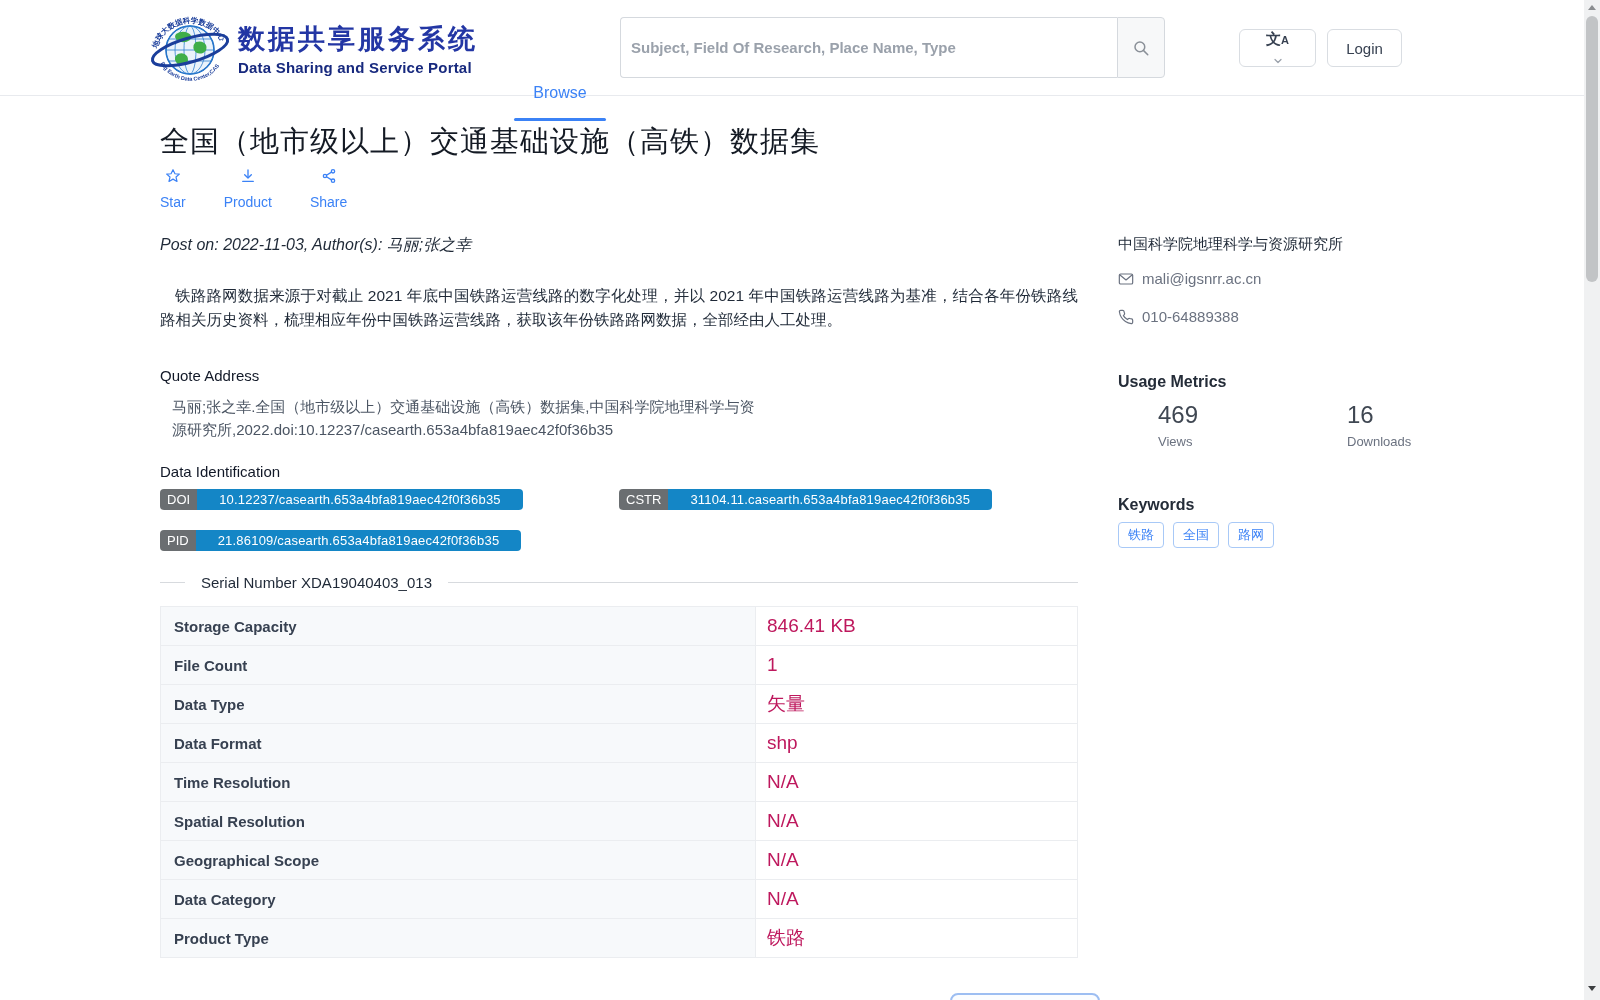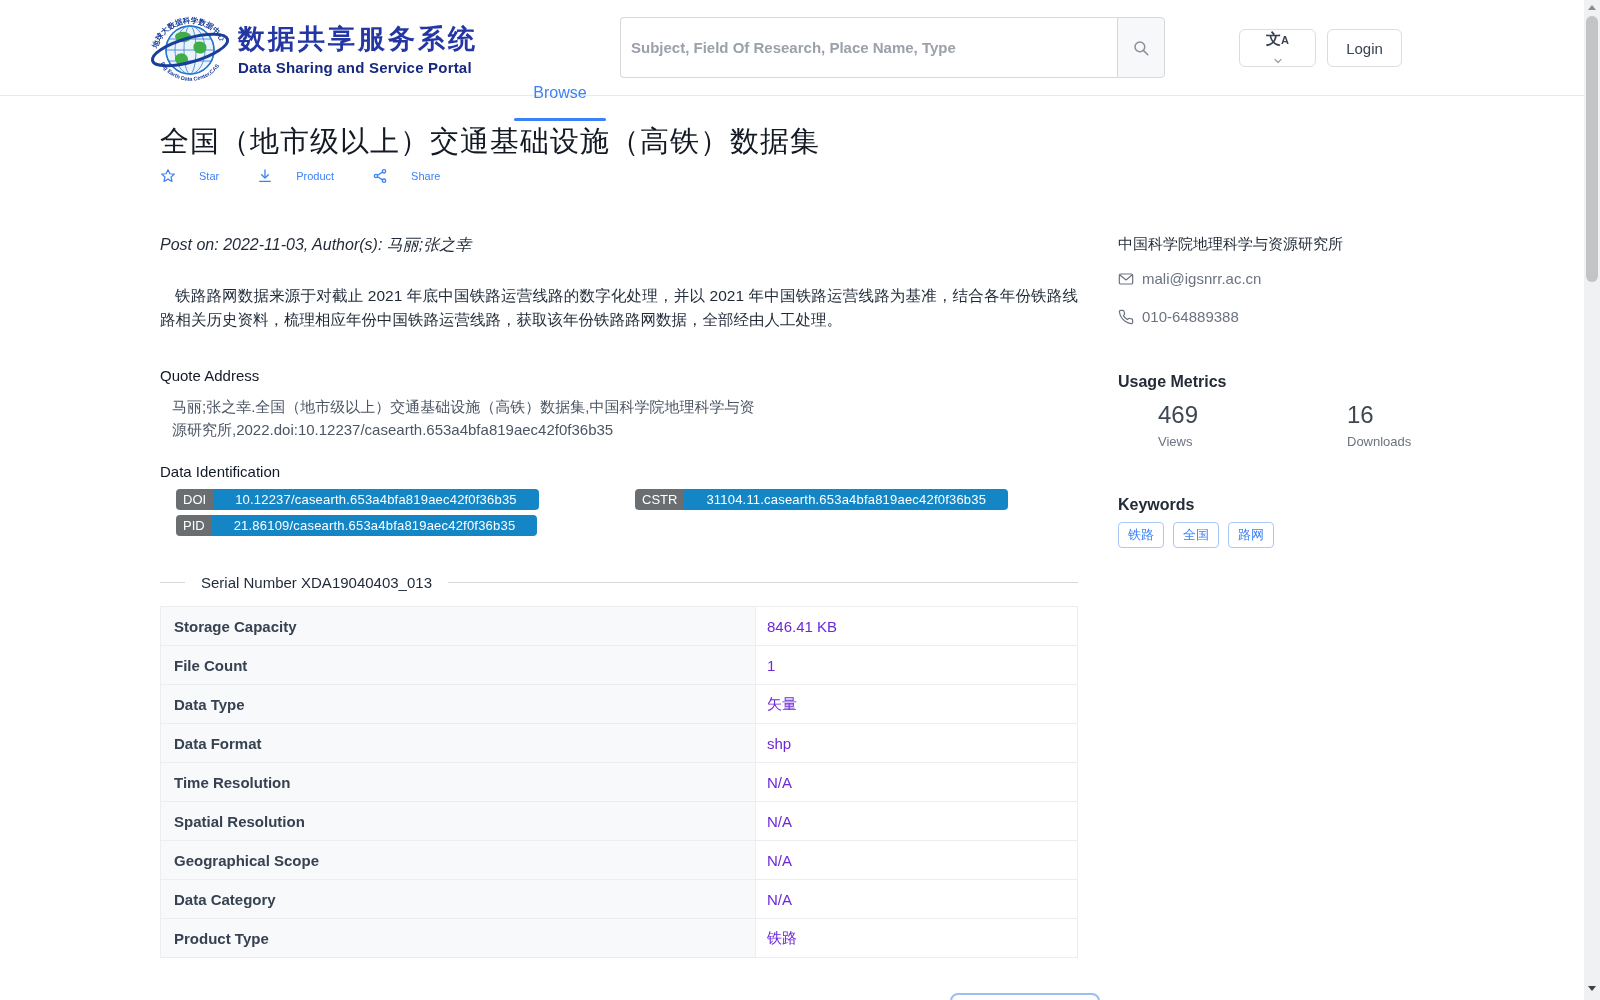--- a/index.html
+++ b/index.html
@@ -32,52 +32,52 @@
   .lang-btn { left:1239px; width:77px; gap:6px; }
   .lang-glyph { font-size:15px; color:#374151; font-weight:600; }
   .lang-glyph .a { font-size:11px; font-weight:bold; }
   .login-btn { left:1327px; width:75px; }
 
   
   .main-col { position:absolute; left:160px; top:96px; width:918px; height:904px; }
   .page-title { position:absolute; left:0; top:26px; font-size:29px; font-weight:normal;
     font-family:"Liberation Serif","DejaVu Serif",serif; color:#141a24; letter-spacing:1px; }
   .actions { position:absolute; left:0; top:72px; display:flex; gap:38px; }
-  .action { display:flex; align-items:center; gap:23px; color:#3b82f6; font-size:11px; cursor:pointer; }
+  .action { display:flex; align-items:center; gap:10px; color:#3b82f6; font-size:14px; cursor:pointer;flex-direction:column; }
 
   .post-meta { position:absolute; left:0; top:139px; font-style:italic; font-size:16px; color:#1f2937; }
   .description { position:absolute; left:0; top:188px; width:918px; font-size:15.5px;
     line-height:24px; color:#1f2937; text-indent:15px; text-align:justify; }
 
   .sec-heading { font-size:15px; color:#111827; }
   .quote-head { position:absolute; left:0; top:271px; }
   .quote-text { position:absolute; left:12px; top:299px; width:592px; font-size:15px;
     line-height:23px; color:#4b5563; word-break:break-all; }
 
   .dataid-head { position:absolute; left:0; top:367px; }
-  .badges { position:absolute; left:16px; top:393px; width:918px; display:grid;
-    grid-template-columns:459px 459px; row-gap:5px; }
+  .badges { position:absolute; left:0; top:393px; width:918px; display:grid;
+    grid-template-columns:459px 459px; row-gap:20px; }
   .badge { display:inline-flex; width:max-content; font-size:13px; line-height:21px;
     border-radius:4px; overflow:hidden; }
   .badge .tag { background:#6a6e71; color:#fff; padding:0 7px; }
   .badge .val { background:#1486c6; color:#fff; padding:0 22px; letter-spacing:.2px; }
 
   .serial-row { position:absolute; left:0; top:478px; width:918px; display:flex;
     align-items:center; font-size:15px; color:#1f2937; }
   .serial-row .dash { width:25px; height:1px; background:#d7dade; }
   .serial-row .txt { margin:0 16px; white-space:nowrap; }
   .serial-row .line { flex:1; height:1px; background:#d7dade; }
 
   .attr-table { position:absolute; left:0; top:510px; width:918px;
     border-top:1px solid #ebedf0; border-left:1px solid #ebedf0; border-right:1px solid #ebedf0; }
   .attr-row { display:flex; height:39px; border-bottom:1px solid #ebedf0; }
   .attr-label { width:595px; background:#f7f9fb; border-right:1px solid #ebedf0;
     display:flex; align-items:center; padding-left:13px; font-size:15px; font-weight:bold; color:#374151; }
   .attr-value { flex:1; background:#fff; display:flex; align-items:center;
-    padding-left:11px; font-size:15px; color:#6d28d9; }
+    padding-left:11px; font-size:19px; color:#be185d; }
 
   .bottom-btn { position:absolute; left:790px; top:897px; width:150px; height:40px;
     border:2px solid #9dbef2; border-radius:8px; background:#fbfdff; cursor:pointer; }
 
   
   .side-col { position:absolute; left:1118px; top:96px; width:330px; height:904px; }
   .inst { position:absolute; left:0; top:139px; font-size:15px; color:#1f2937; }
   .contact { position:absolute; left:0; display:flex; align-items:flex-end; gap:8px;
     font-size:15px; color:#6b7280; }
   .contact.email { top:174px; }

